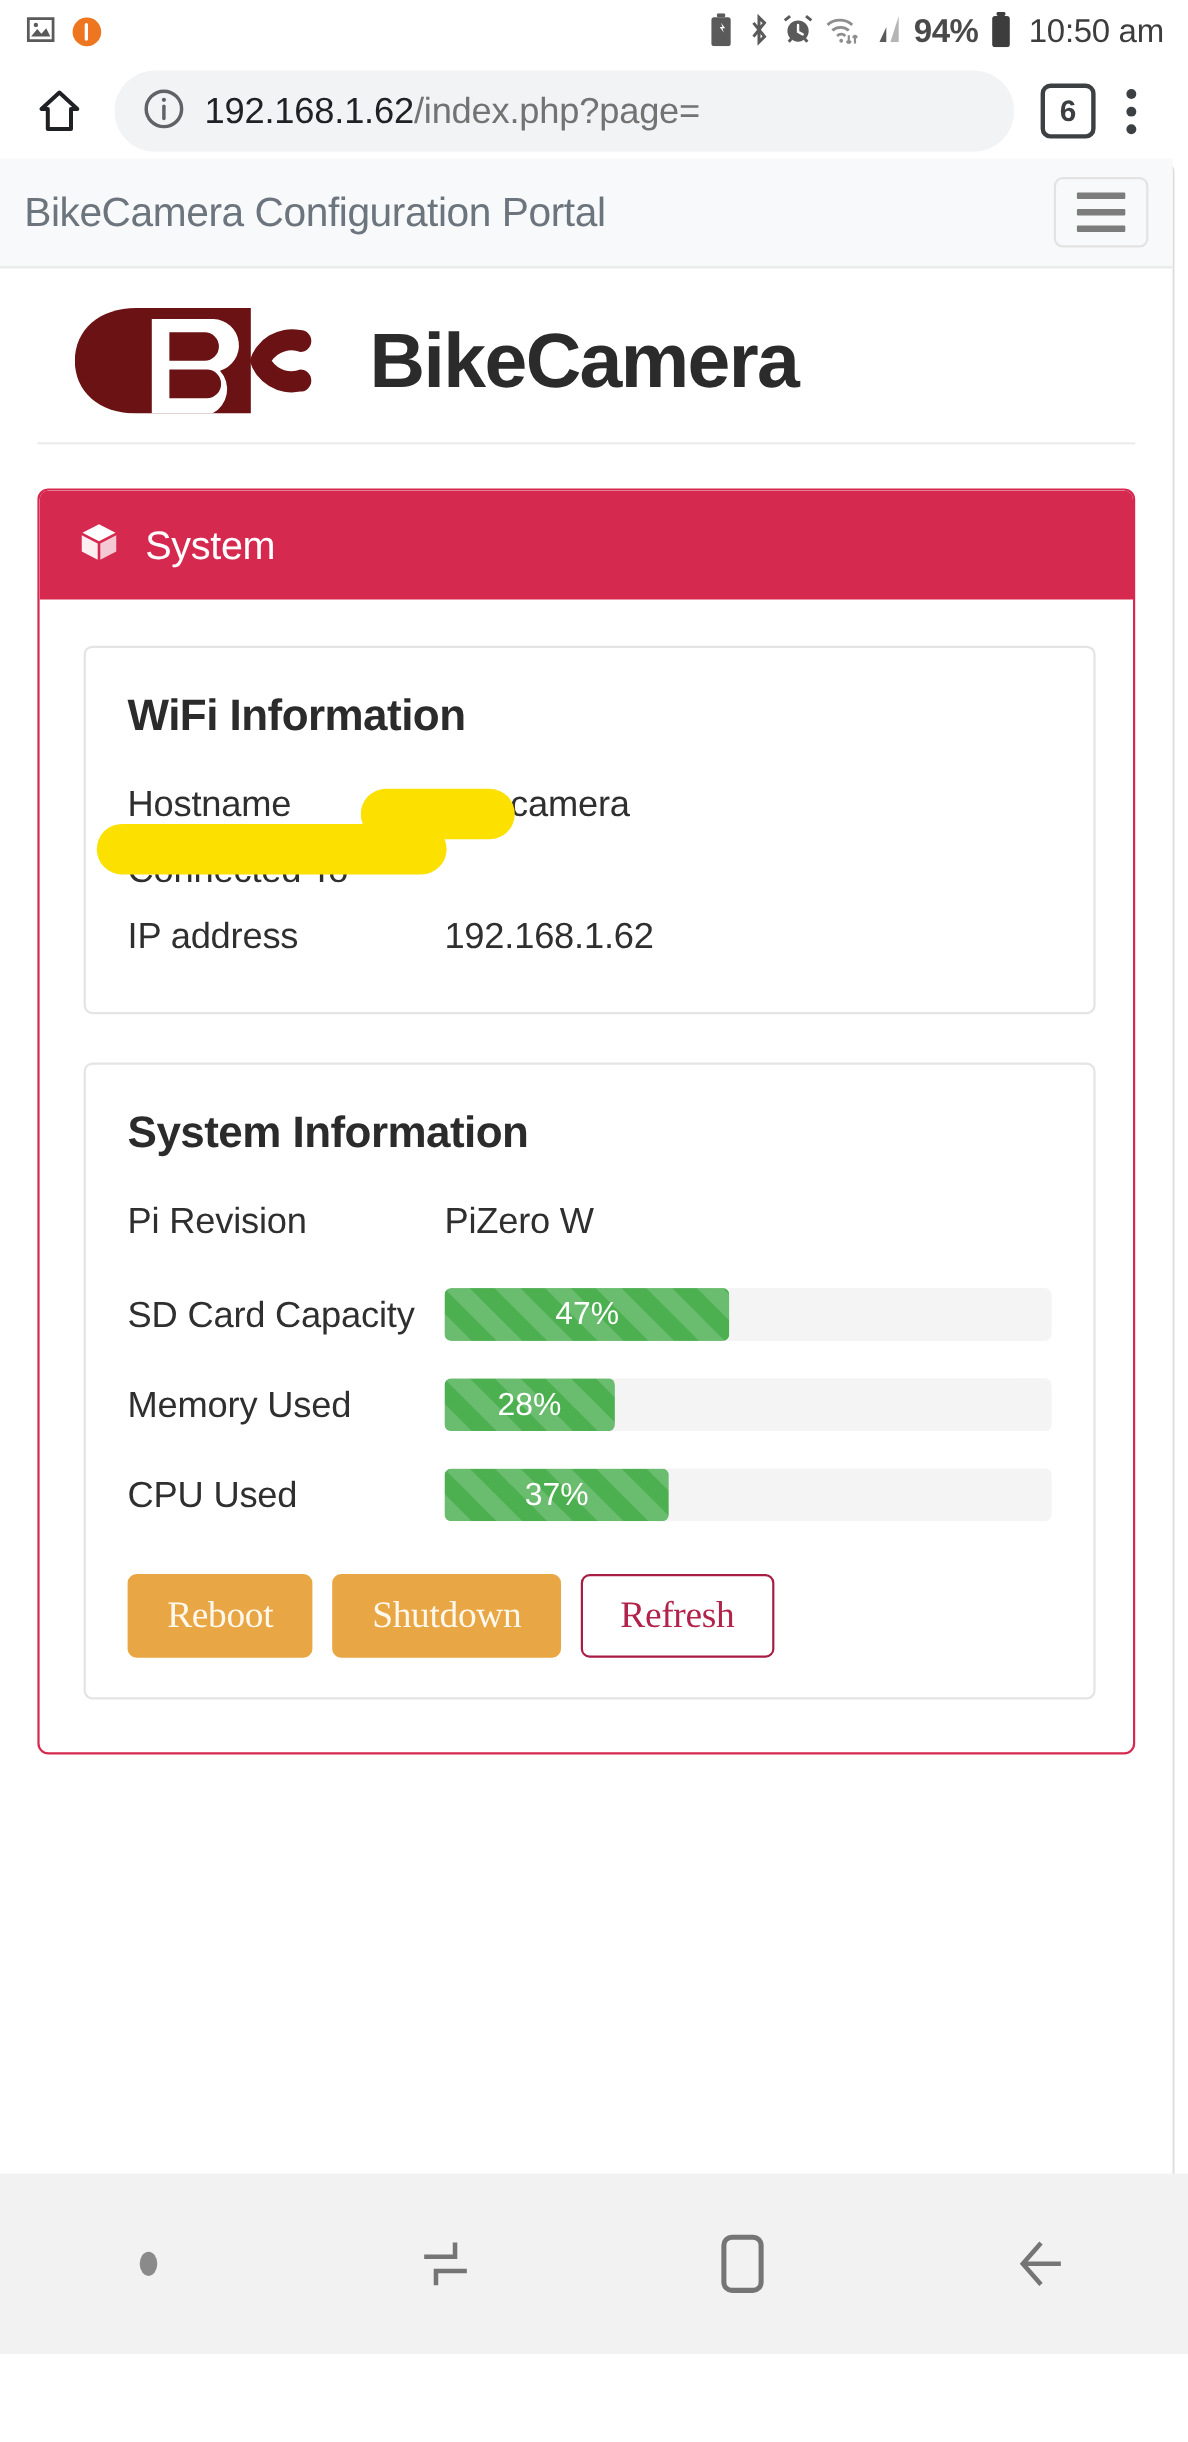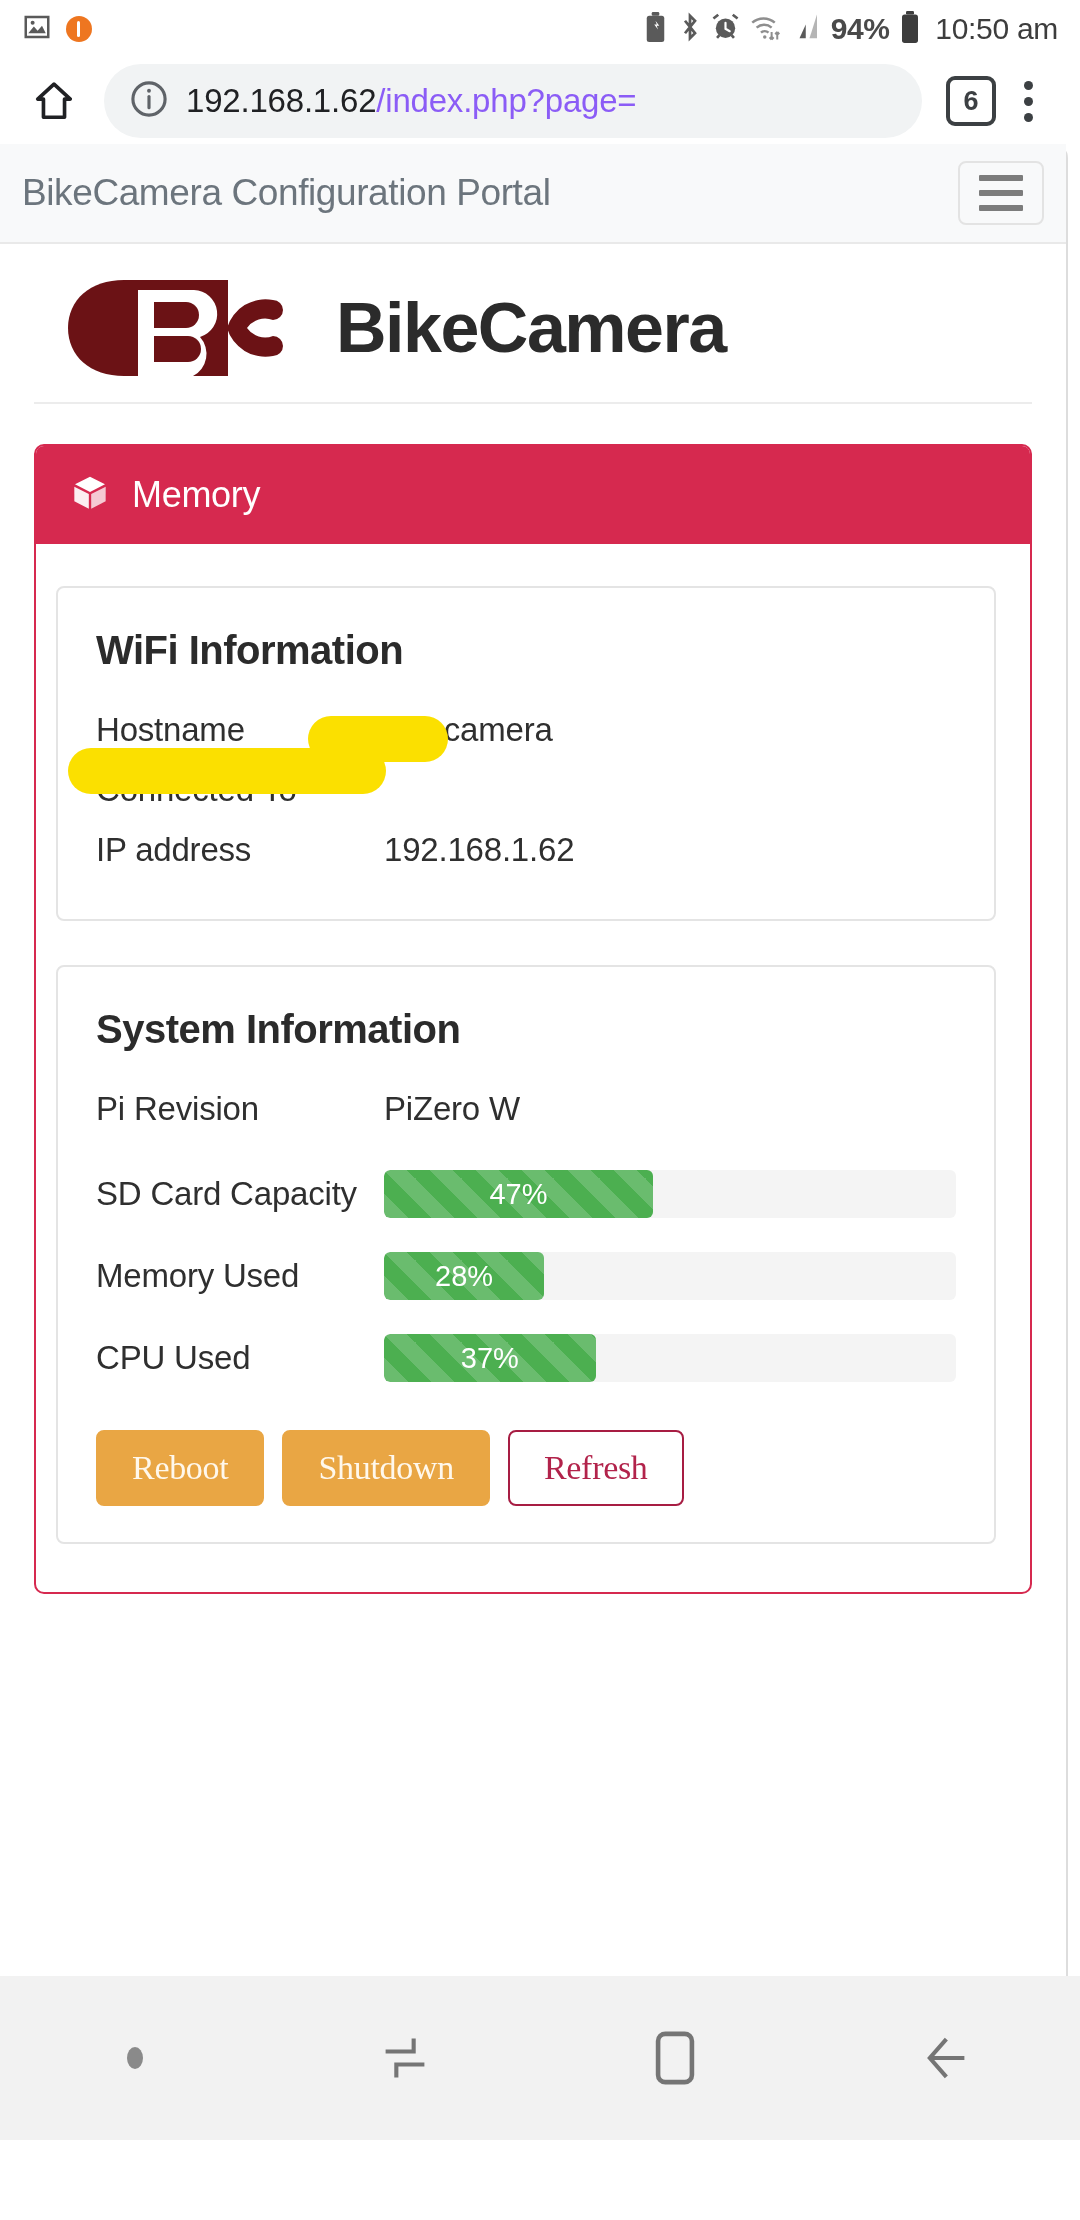--- a/index.html
+++ b/index.html
@@ -40,21 +40,21 @@
   .omnibox {
     flex: 1; height: 74px; margin: 0 14px 0 22px;
     background: #f1f3f4; border-radius: 37px;
     display: flex; align-items: center; padding: 0 24px; overflow: hidden;
   }
   .info-icon { flex: 0 0 auto; margin-right: 16px; }
   .url-text {
     font-size: 33px; color: #202124; white-space: nowrap;
     overflow: hidden; letter-spacing: -0.2px;
   }
-  .url-text .path { color: #8b5cf6; }
+  .url-text .path { color: #737373; }
   .tabcount {
     width: 50px; height: 50px; border: 4px solid #3c4043; border-radius: 9px;
     display: flex; align-items: center; justify-content: center;
     font-size: 27px; font-weight: 700; color: #3c4043; margin: 0 6px 0 10px;
   }
   .kebab { width: 52px; height: 56px; display: flex; flex-direction: column;
            align-items: center; justify-content: center; gap: 7px; }
   .kebab span { width: 9px; height: 9px; border-radius: 50%; background: #3c4043; display: block; }
 
   
@@ -99,21 +99,21 @@
   
   .card {
     margin: 40px 34px 0 34px; border: 2px solid #d6294f;
     border-radius: 10px; background: #ffffff; overflow: hidden;
   }
   .card-header {
     background: #d6294f; color: #ffffff; padding: 27px 34px;
     display: flex; align-items: center; gap: 22px;
   }
   .card-header .hdr-text { font-size: 36px; letter-spacing: -0.3px; }
-  .card-body { padding: 42px 34px 48px 20px; }
+  .card-body { padding: 42px 34px 48px 40px; }
 
   .inner-card {
     border: 2px solid #e4e4e4; border-radius: 8px; background: #fff;
     padding: 40px 38px 36px 38px; margin-bottom: 44px;
   }
   .inner-card:last-child { margin-bottom: 0; }
   .inner-title {
     font-size: 40px; font-weight: 700; color: #2b2b2b; letter-spacing: -0.5px;
     margin-bottom: 30px;
   }
@@ -276,21 +276,21 @@
 
       <div class="card">
         <div class="card-header">
           <span>
             <svg width="40" height="40" viewBox="0 0 24 24" fill="#ffffff">
               <path d="M12 2.2l9 4.6-9 4.6-9-4.6z"></path>
               <path d="M2.6 8.2l8.7 4.4v8.9L2.6 17z" opacity=".92"></path>
               <path d="M21.4 8.2l-8.7 4.4v8.9l8.7-4.5z" opacity=".75"></path>
             </svg>
           </span>
-          <span class="hdr-text">Memory</span>
+          <span class="hdr-text">System</span>
         </div>
 
         <div class="card-body">
 
           <div class="inner-card" style="position:relative;">
             <div class="inner-title">WiFi Information</div>
 
             <div class="kv-row">
               <span class="kv-key">Hostname</span>
               <span class="kv-val">bikecamera</span>

